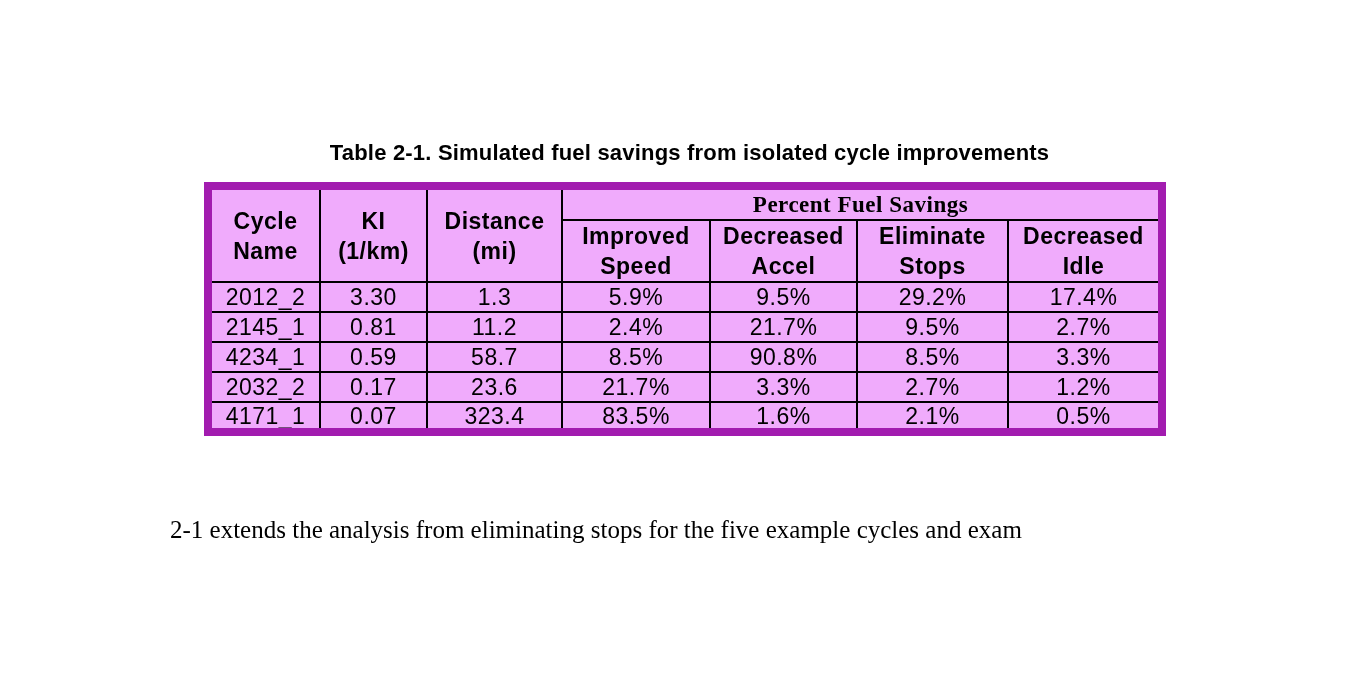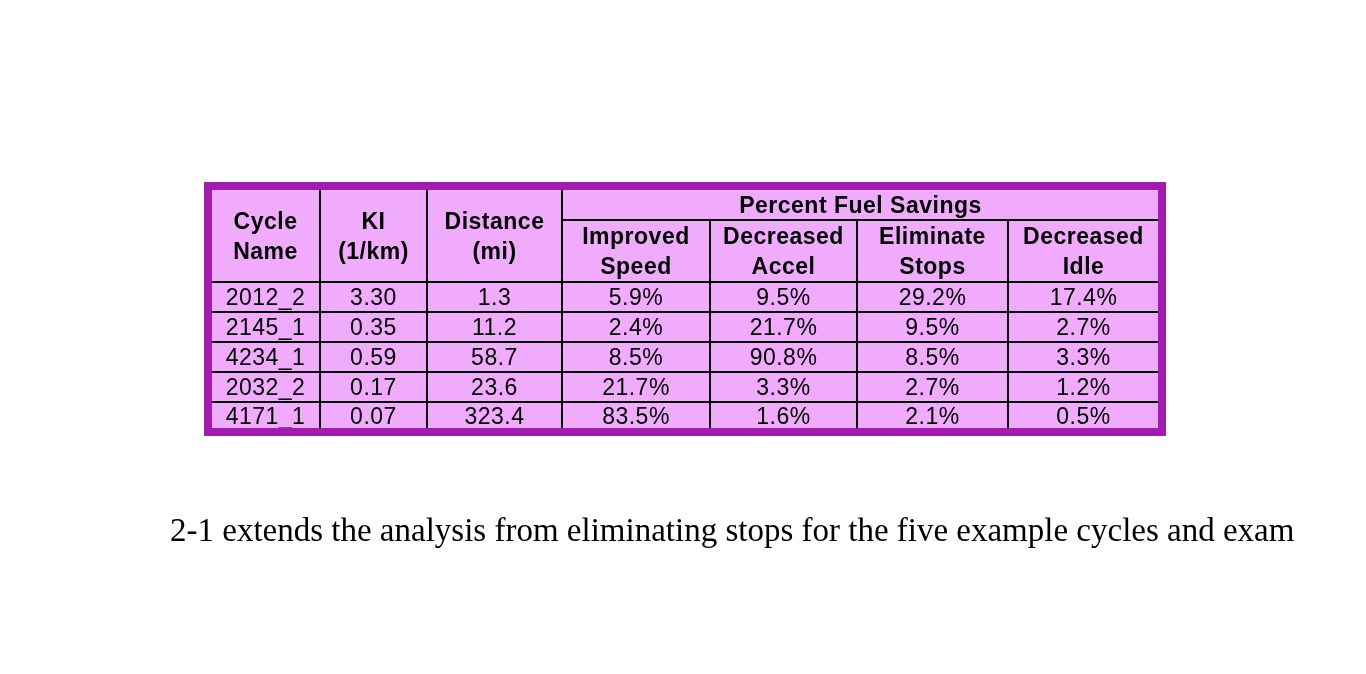--- a/index.html
+++ b/index.html
@@ -42,45 +42,46 @@
     color: #000000;
     white-space: pre-line;
     overflow: hidden;
   }
   table.data-table th {
     font-size: 23px;
     font-weight: bold;
     letter-spacing: 0.5px;
     line-height: 30px;
   }
-  tr.group-header-row th.group-header { height: 34px; line-height: 26px; }
+  tr.group-header-row th.group-header { height: 34px; line-height: 26px; font-family: Liberation Serif, serif; }
   tr.sub-header-row th { height: 47px; }
   tr.data-row td {
     height: 30px;
     font-size: 23px;
     font-weight: normal;
     letter-spacing: 0.5px;
     line-height: 24px;
   }
   .body-text {
     position: absolute;
     left: 170px; top: 513px;
     width: 1180px;
     font-family: "Liberation Serif", serif;
-    font-size: 33px;
+    font-size: 25px;
     color: #000000;
     line-height: 34px;
     white-space: nowrap;
   }
 </style>
 </head>
 <body>
 
 <div class="page">
 
+  <div class="table-title">Table 2-1. Simulated fuel savings from isolated cycle improvements</div>
 
   <table class="data-table">
     <colgroup>
       <col style="width:112px">
       <col style="width:107px">
       <col style="width:135px">
       <col style="width:148px">
       <col style="width:147px">
       <col style="width:151px">
       <col style="width:154px">
@@ -111,21 +112,21 @@
         <td>2012_2</td>
         <td>3.30</td>
         <td>1.3</td>
         <td>5.9%</td>
         <td>9.5%</td>
         <td>29.2%</td>
         <td>17.4%</td>
       </tr>
       <tr class="data-row">
         <td>2145_1</td>
-        <td>0.35</td>
+        <td>0.81</td>
         <td>11.2</td>
         <td>2.4%</td>
         <td>21.7%</td>
         <td>9.5%</td>
         <td>2.7%</td>
       </tr>
       <tr class="data-row">
         <td>4234_1</td>
         <td>0.59</td>
         <td>58.7</td>

